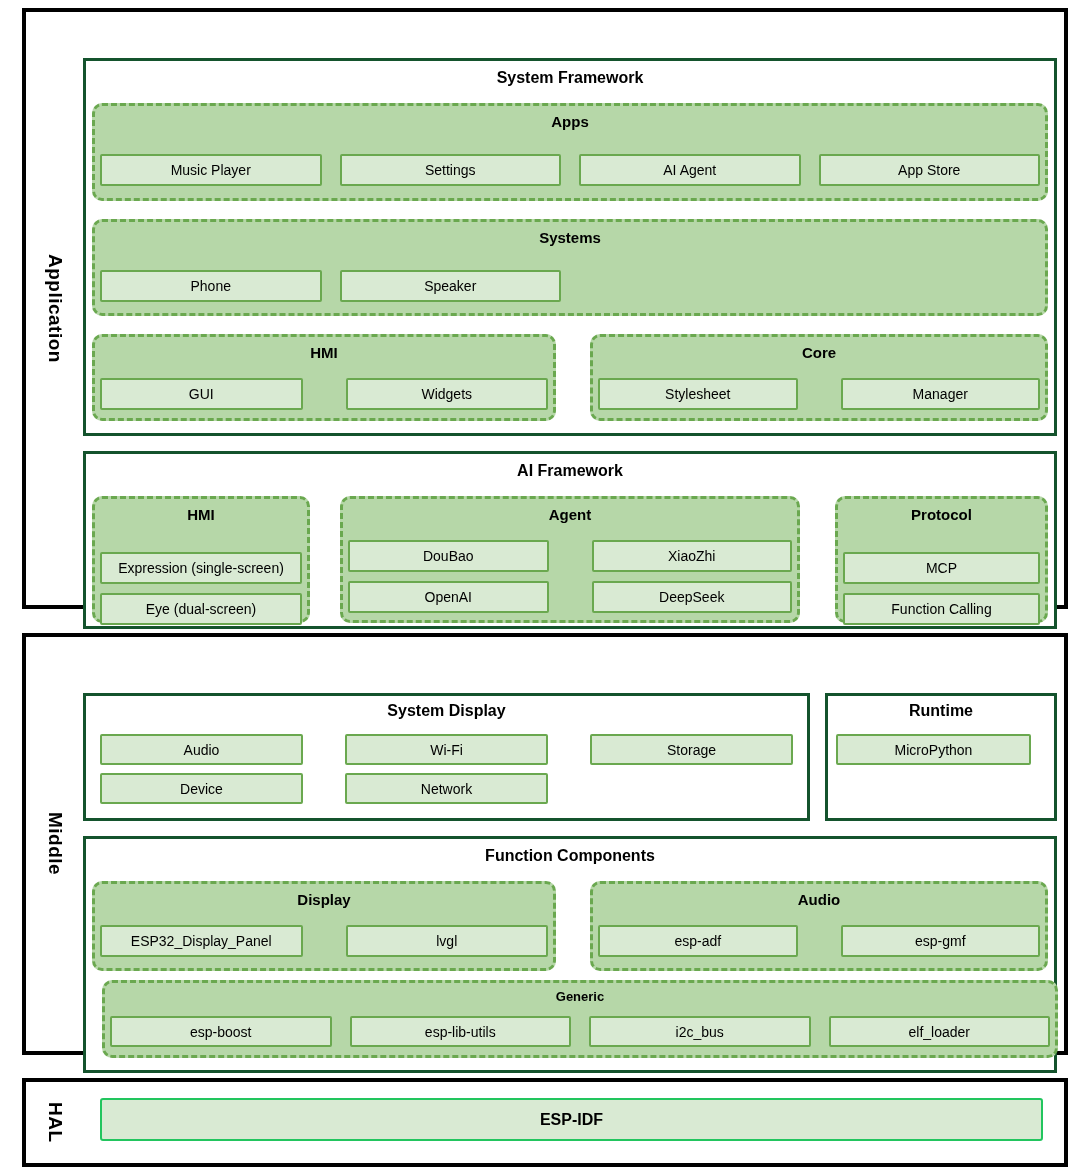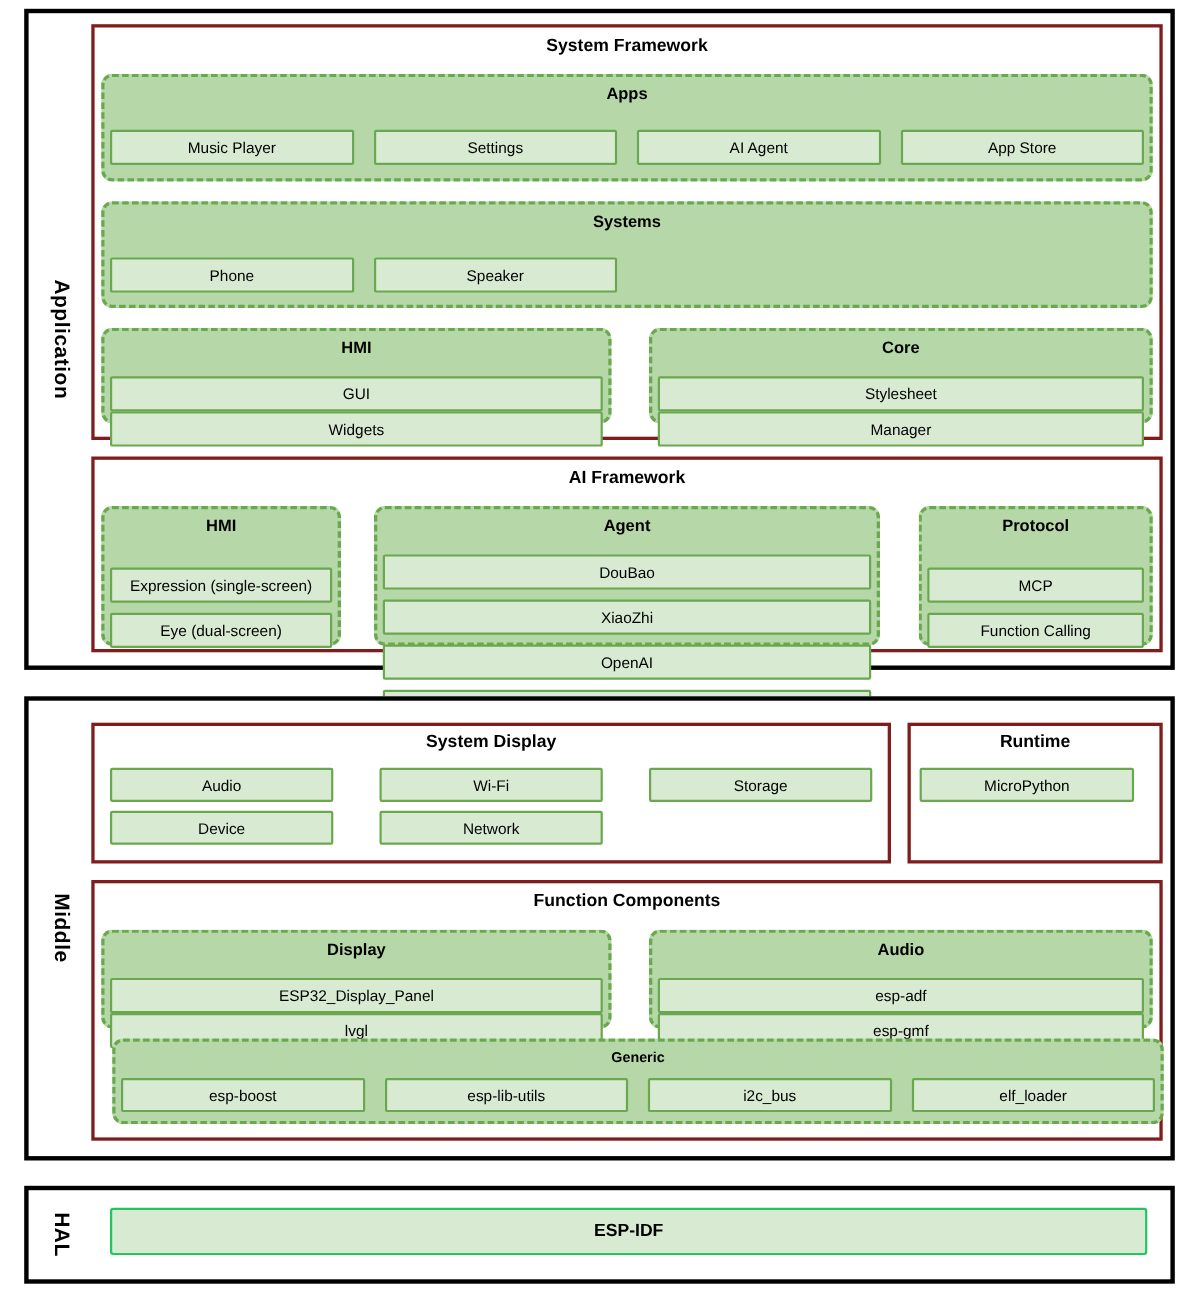--- a/index.html
+++ b/index.html
@@ -17,21 +17,21 @@
 
   .layer-label {
     position:absolute; left:0; top:0; height:100%; width:58px;
     display:flex; align-items:center; justify-content:center;
     writing-mode:vertical-rl;
     font-weight:bold; font-size:19px; letter-spacing:0.5px;
   }
 
   .panel {
     position:absolute; background:#fff;
-    border:3px solid #7f1d1d; box-sizing:border-box;
+    border:3px solid #14532d; box-sizing:border-box;margin-top:36px;
   }
   #panel-system-framework    { left:57px;  top:10px;  width:974px; height:378px; }
   #panel-ai-framework        { left:57px;  top:403px; width:974px; height:178px; }
   #panel-system-services     { left:57px;  top:20px;  width:727px; height:128px; }
   #panel-runtime             { left:799px; top:20px;  width:232px; height:128px; }
   #panel-function-components { left:57px;  top:163px; width:974px; height:237px; }
 
   .panel-title {
     text-align:center; font-weight:bold; font-size:16px; margin-top:8px;
   }
@@ -62,21 +62,21 @@
 
   .chip {
     box-sizing:border-box; height:32px;
     background:#d9ead3; border:2px solid #6aa84f; border-radius:2px;
     display:flex; align-items:center; justify-content:center;
     font-size:14px; white-space:nowrap; overflow:hidden;
   }
 
   .grid4 { display:grid; grid-template-columns:repeat(4,1fr); column-gap:18px; padding:0 5px; }
   .grid3 { display:grid; grid-template-columns:repeat(3,1fr); column-gap:42px; row-gap:8px; padding:0 14px; }
-  .grid2 { display:grid; grid-template-columns:repeat(1,1fr); column-gap:43px; padding:0 5px; }
+  .grid2 { display:grid; grid-template-columns:repeat(2,1fr); column-gap:43px; padding:0 5px; }
   .stack { display:flex; flex-direction:column; gap:9px; padding:12px 5px; }
 
   .mt24 { margin-top:24px; }
   .mt17 { margin-top:17px; }
   .mt14 { margin-top:14px; }
   .mt12 { margin-top:12px; }
   .grid3 .chip, .grid4.small .chip { height:31px; }
 
   #chip-micropython { margin:14px 0 0 8px; width:195px; height:31px; }
 

